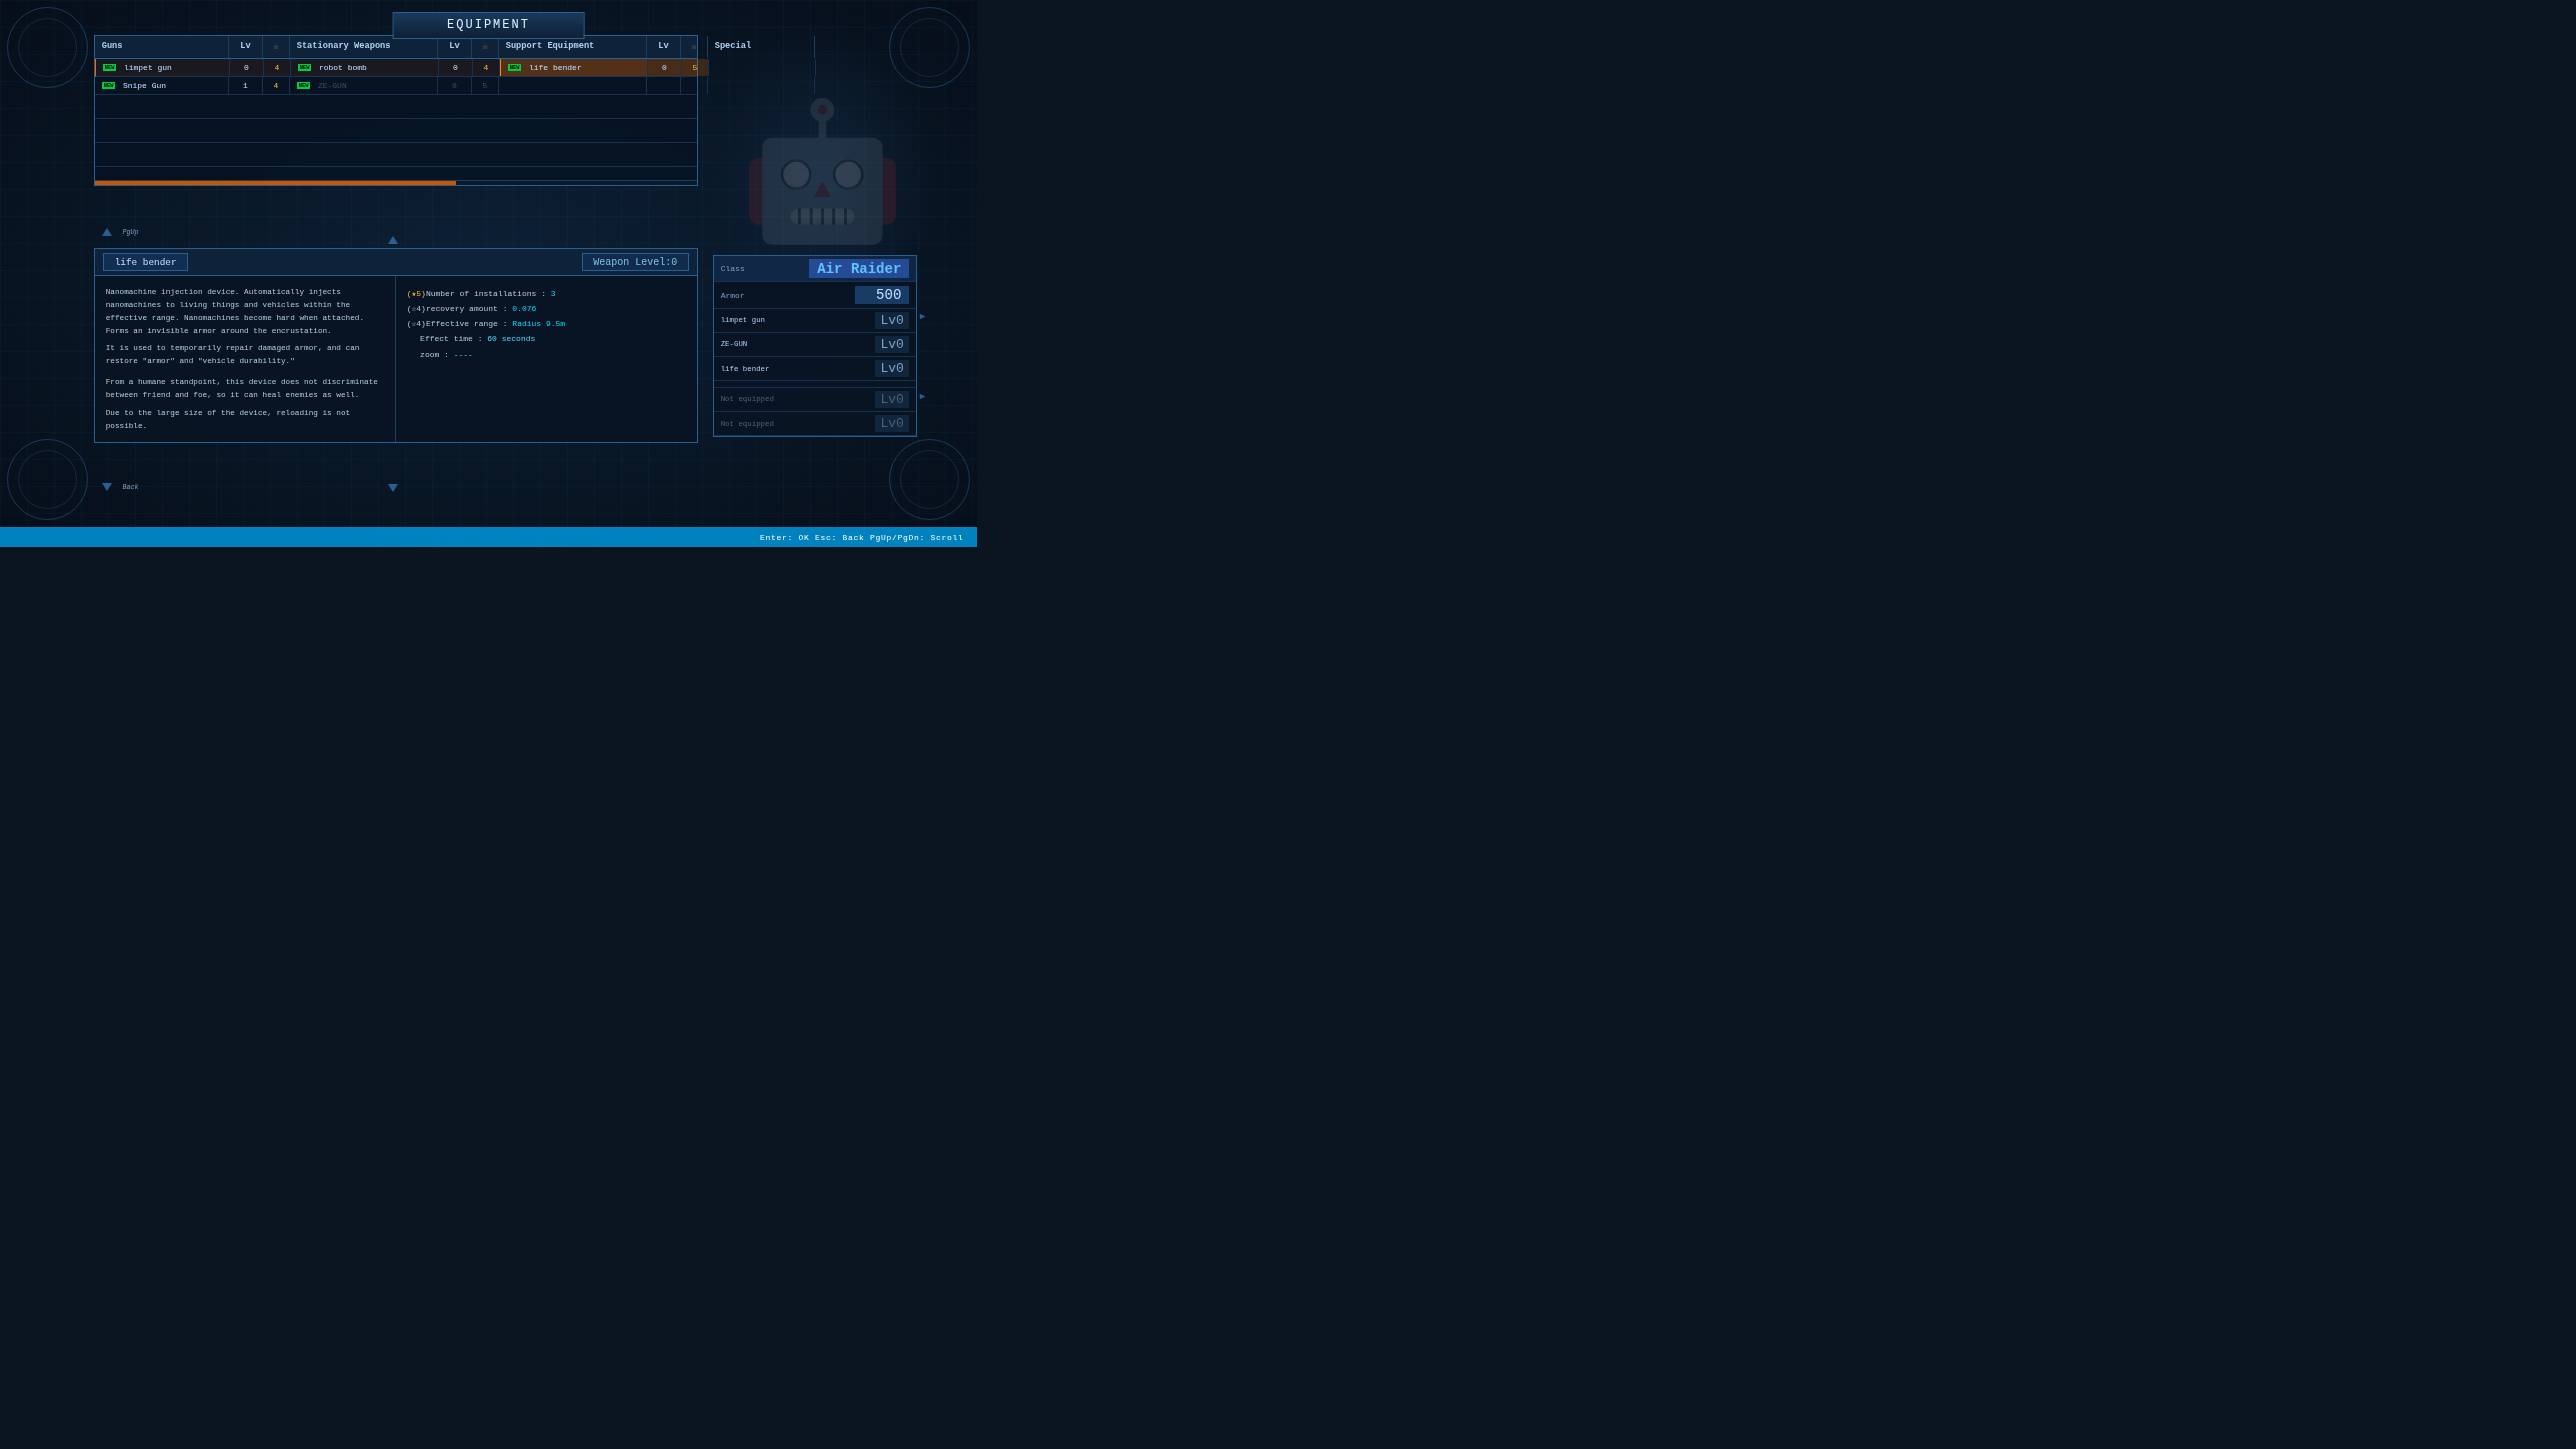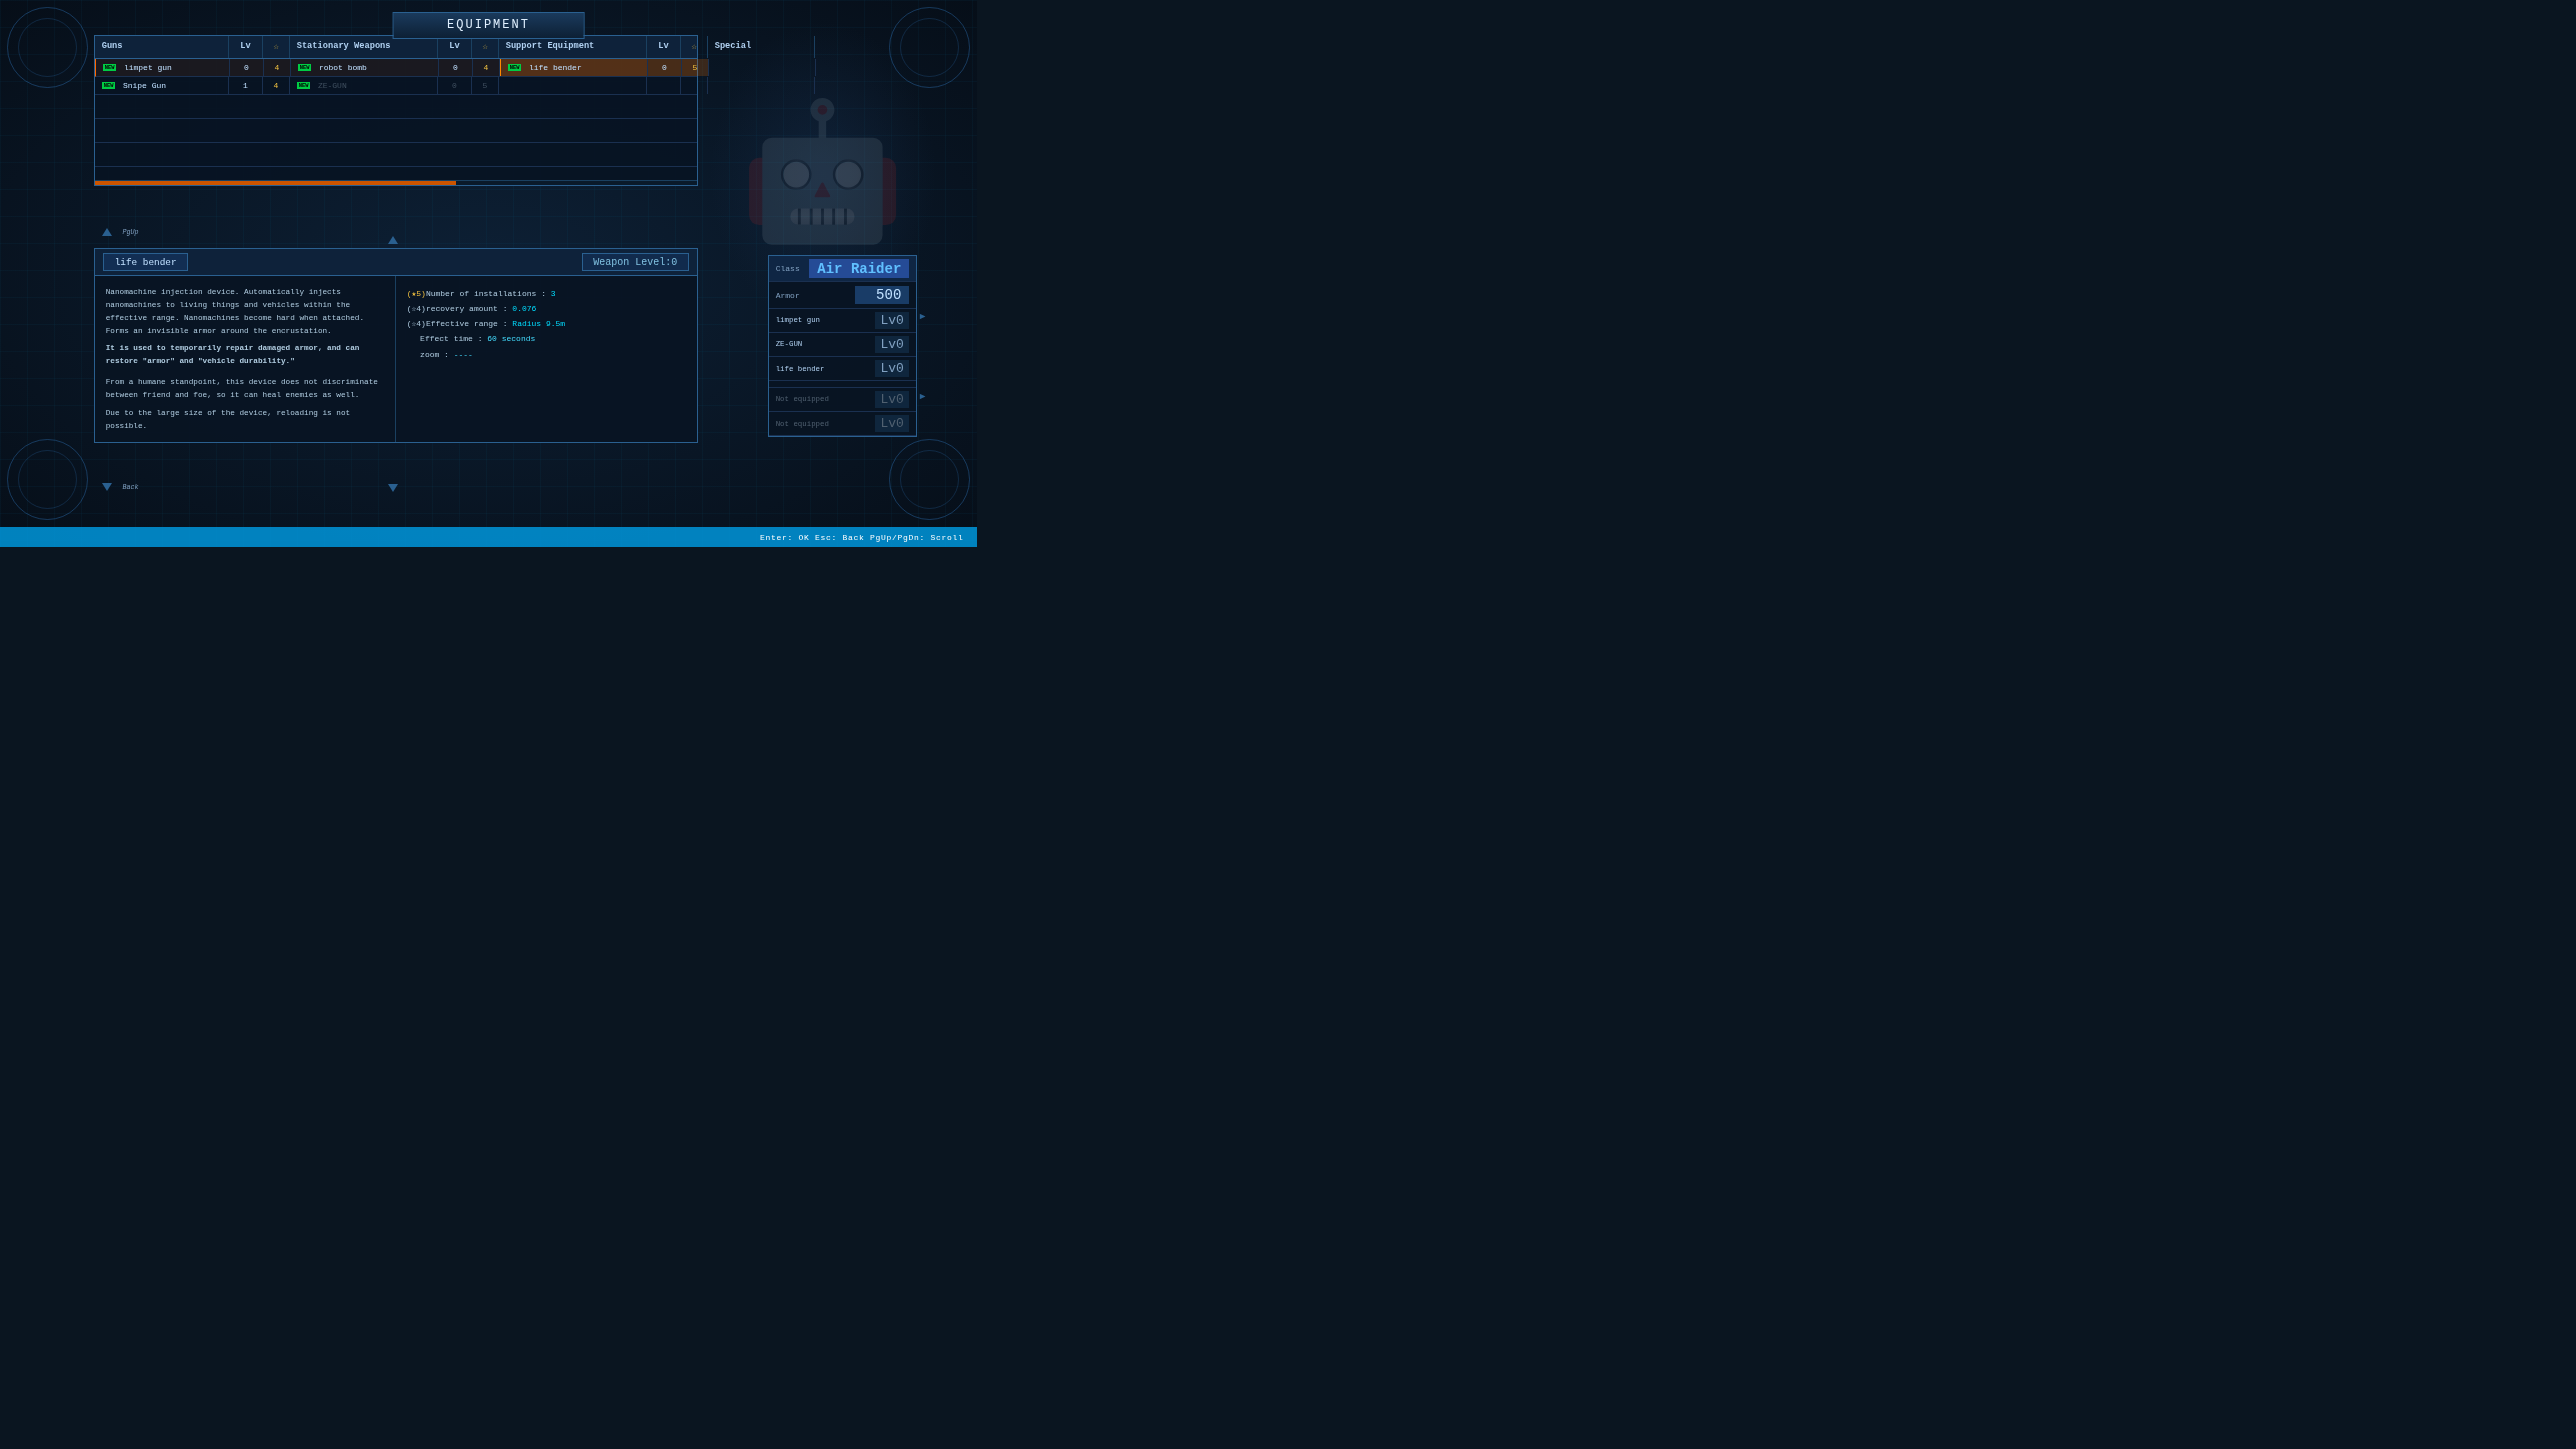--- a/index.html
+++ b/index.html
@@ -227,21 +227,21 @@
 
     .stat-time {
       color: #44ddff;
     }
 
     
     .char-panel {
       position: absolute;
       top: 255px;
       right: 60px;
-      width: 149px;
+      width: 204px;
       background: rgba(8, 20, 35, 0.95);
       border: 0.7px solid #2a6090;
       z-index: 5;
     }
 
     .char-row {
       display: flex;
       justify-content: space-between;
       align-items: center;
       padding: 3.4px 6.7px;
@@ -499,21 +499,21 @@
     <div class="detail-title">life bender</div>
     <div class="weapon-level">
       <span>Weapon Level:</span><span>0</span>
     </div>
   </div>
 
   <div class="detail-body">
 
     <div class="detail-description">
       <p>Nanomachine injection device. Automatically injects nanomachines to living things and vehicles within the effective range. Nanomachines become hard when attached. Forms an invisible armor around the encrustation.</p>
-      <p style="margin-top:4px;font-weight:bold;">It is used to temporarily repair damaged armor, and can restore "armor" and "vehicle durability."</p>
+      <p style="margin-top:4px;">It is used to temporarily repair damaged armor, and can restore "armor" and "vehicle durability."</p>
       <p style="margin-top:8px;">From a humane standpoint, this device does not discriminate between friend and foe, so it can heal enemies as well.</p>
       <p style="margin-top:4px;">Due to the large size of the device, reloading is not possible.</p>
     </div>
 
     <div class="detail-stats">
       <div>
         <span class="stat-yellow">(★5)</span><span>Number of installations : </span><span class="stat-highlight">3</span>
       </div>
       <div>
         <span>(☆4)</span><span>recovery amount : </span><span class="stat-highlight">0.076</span>

